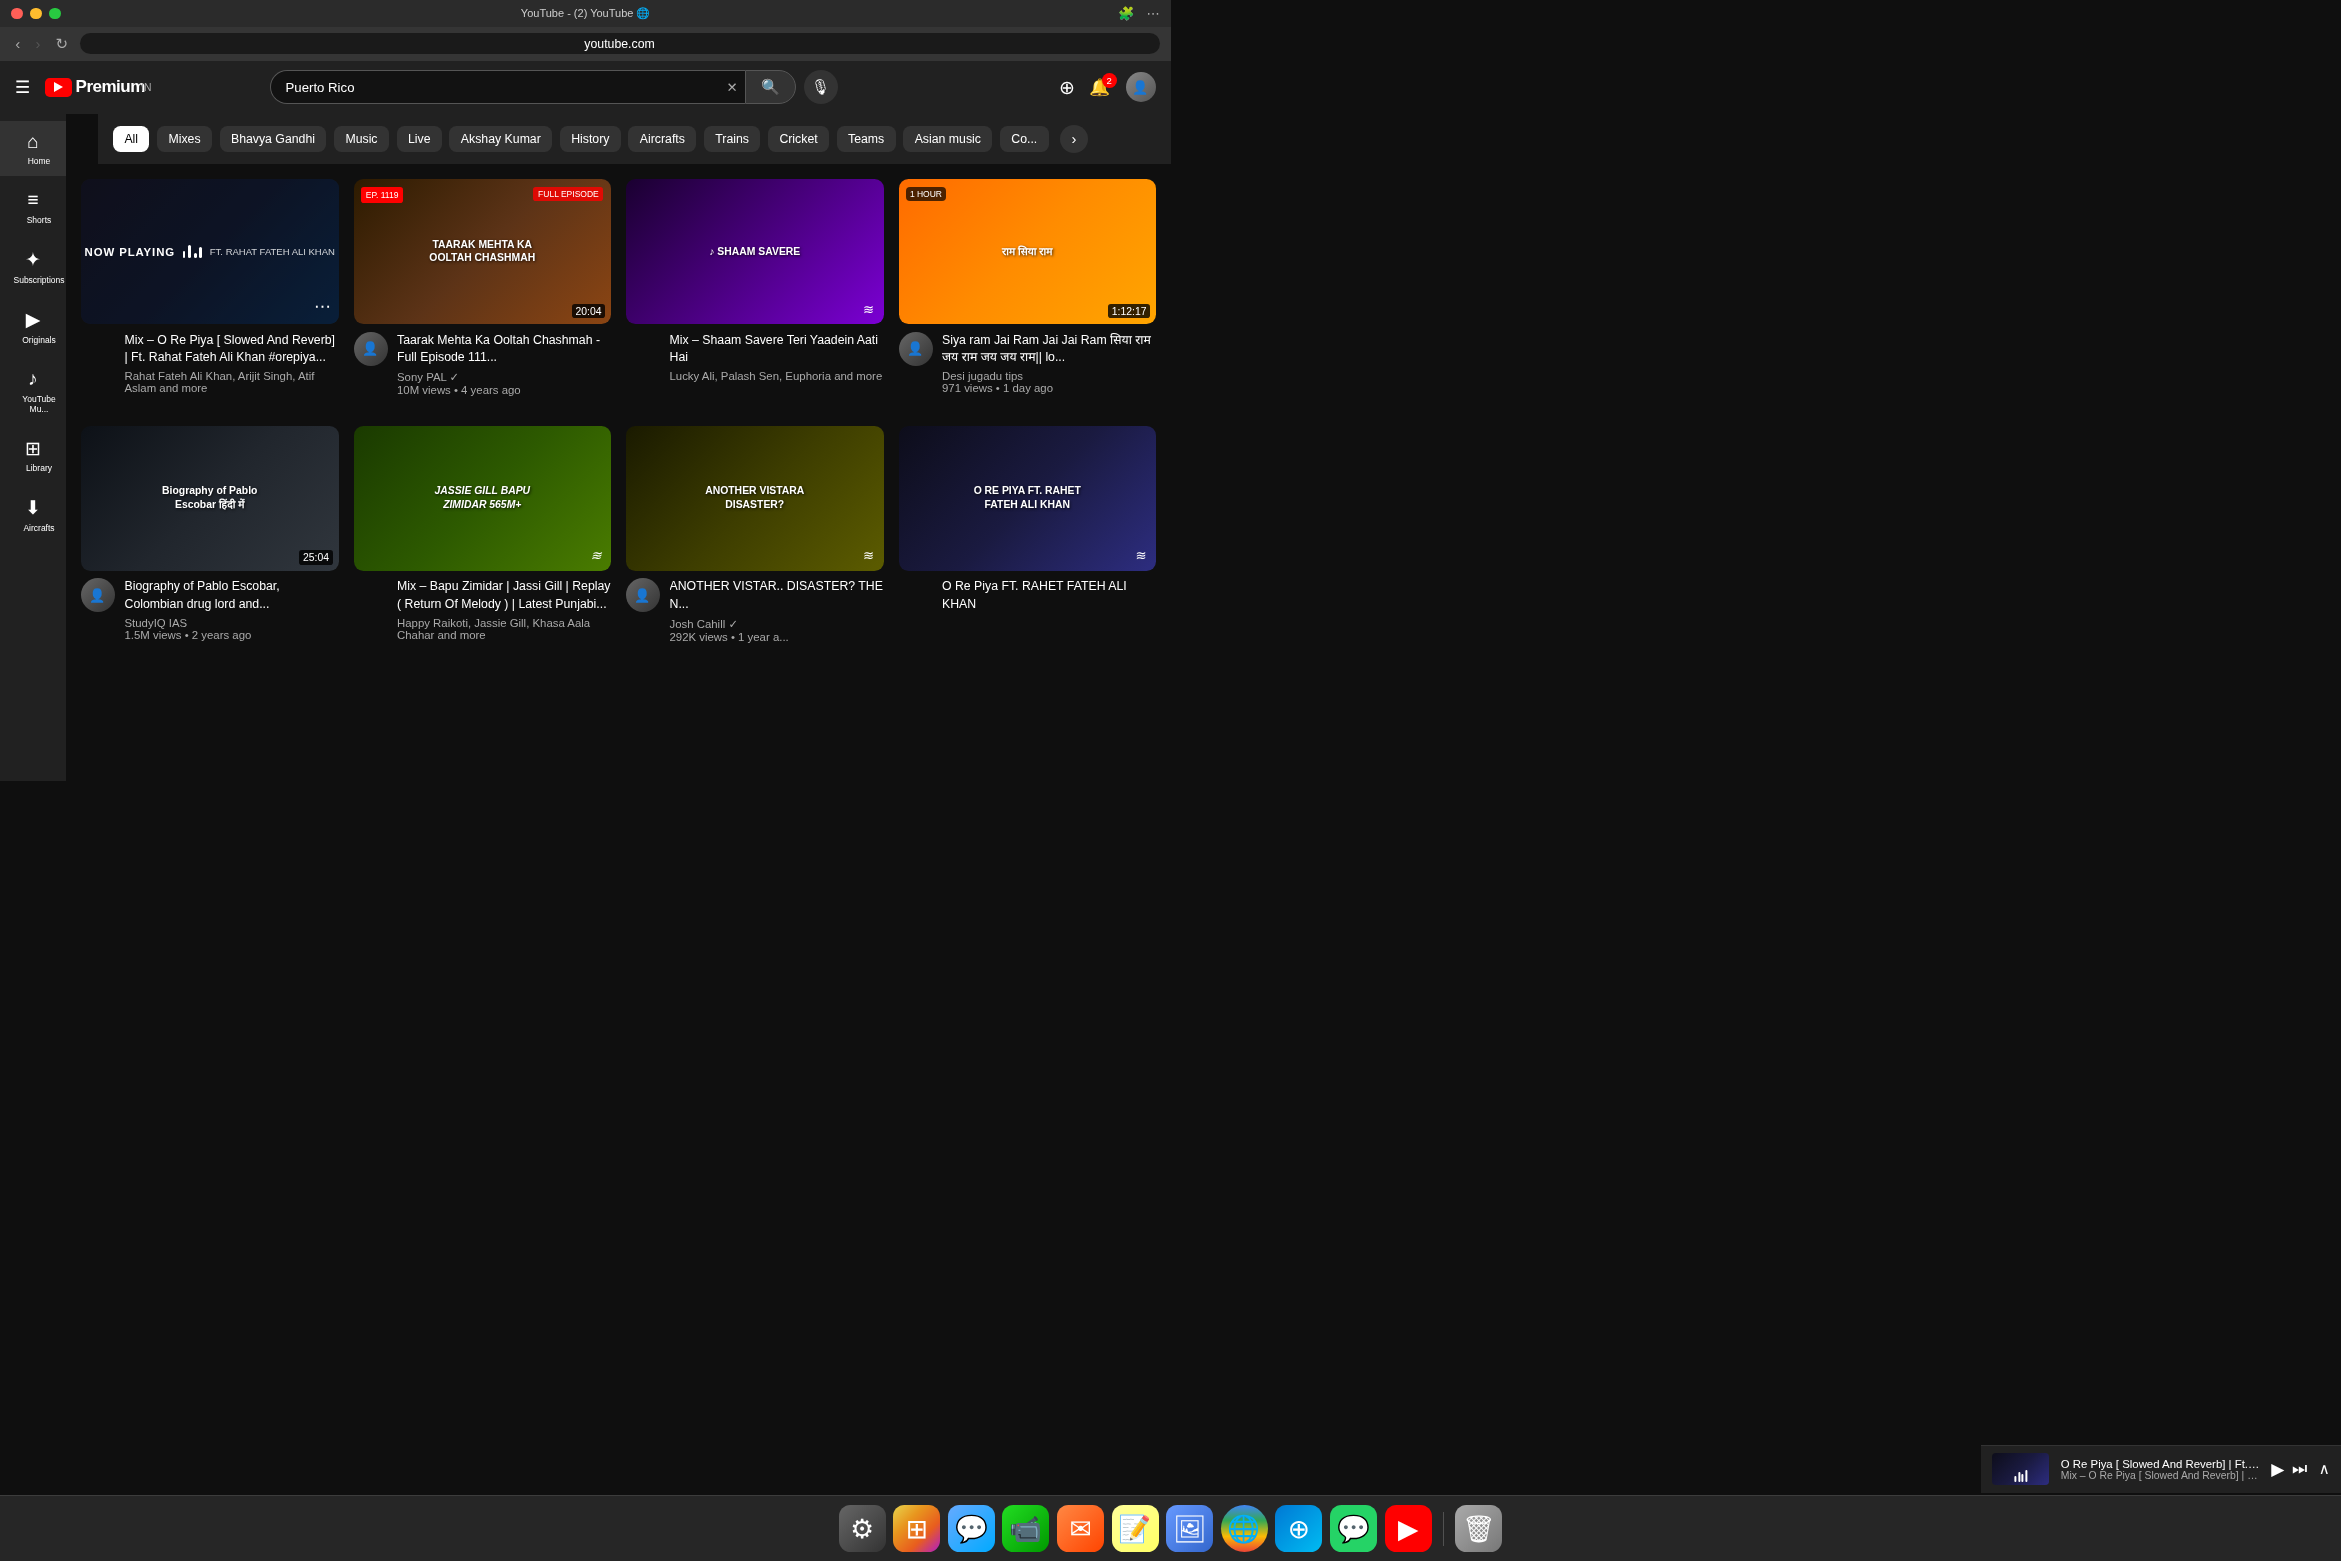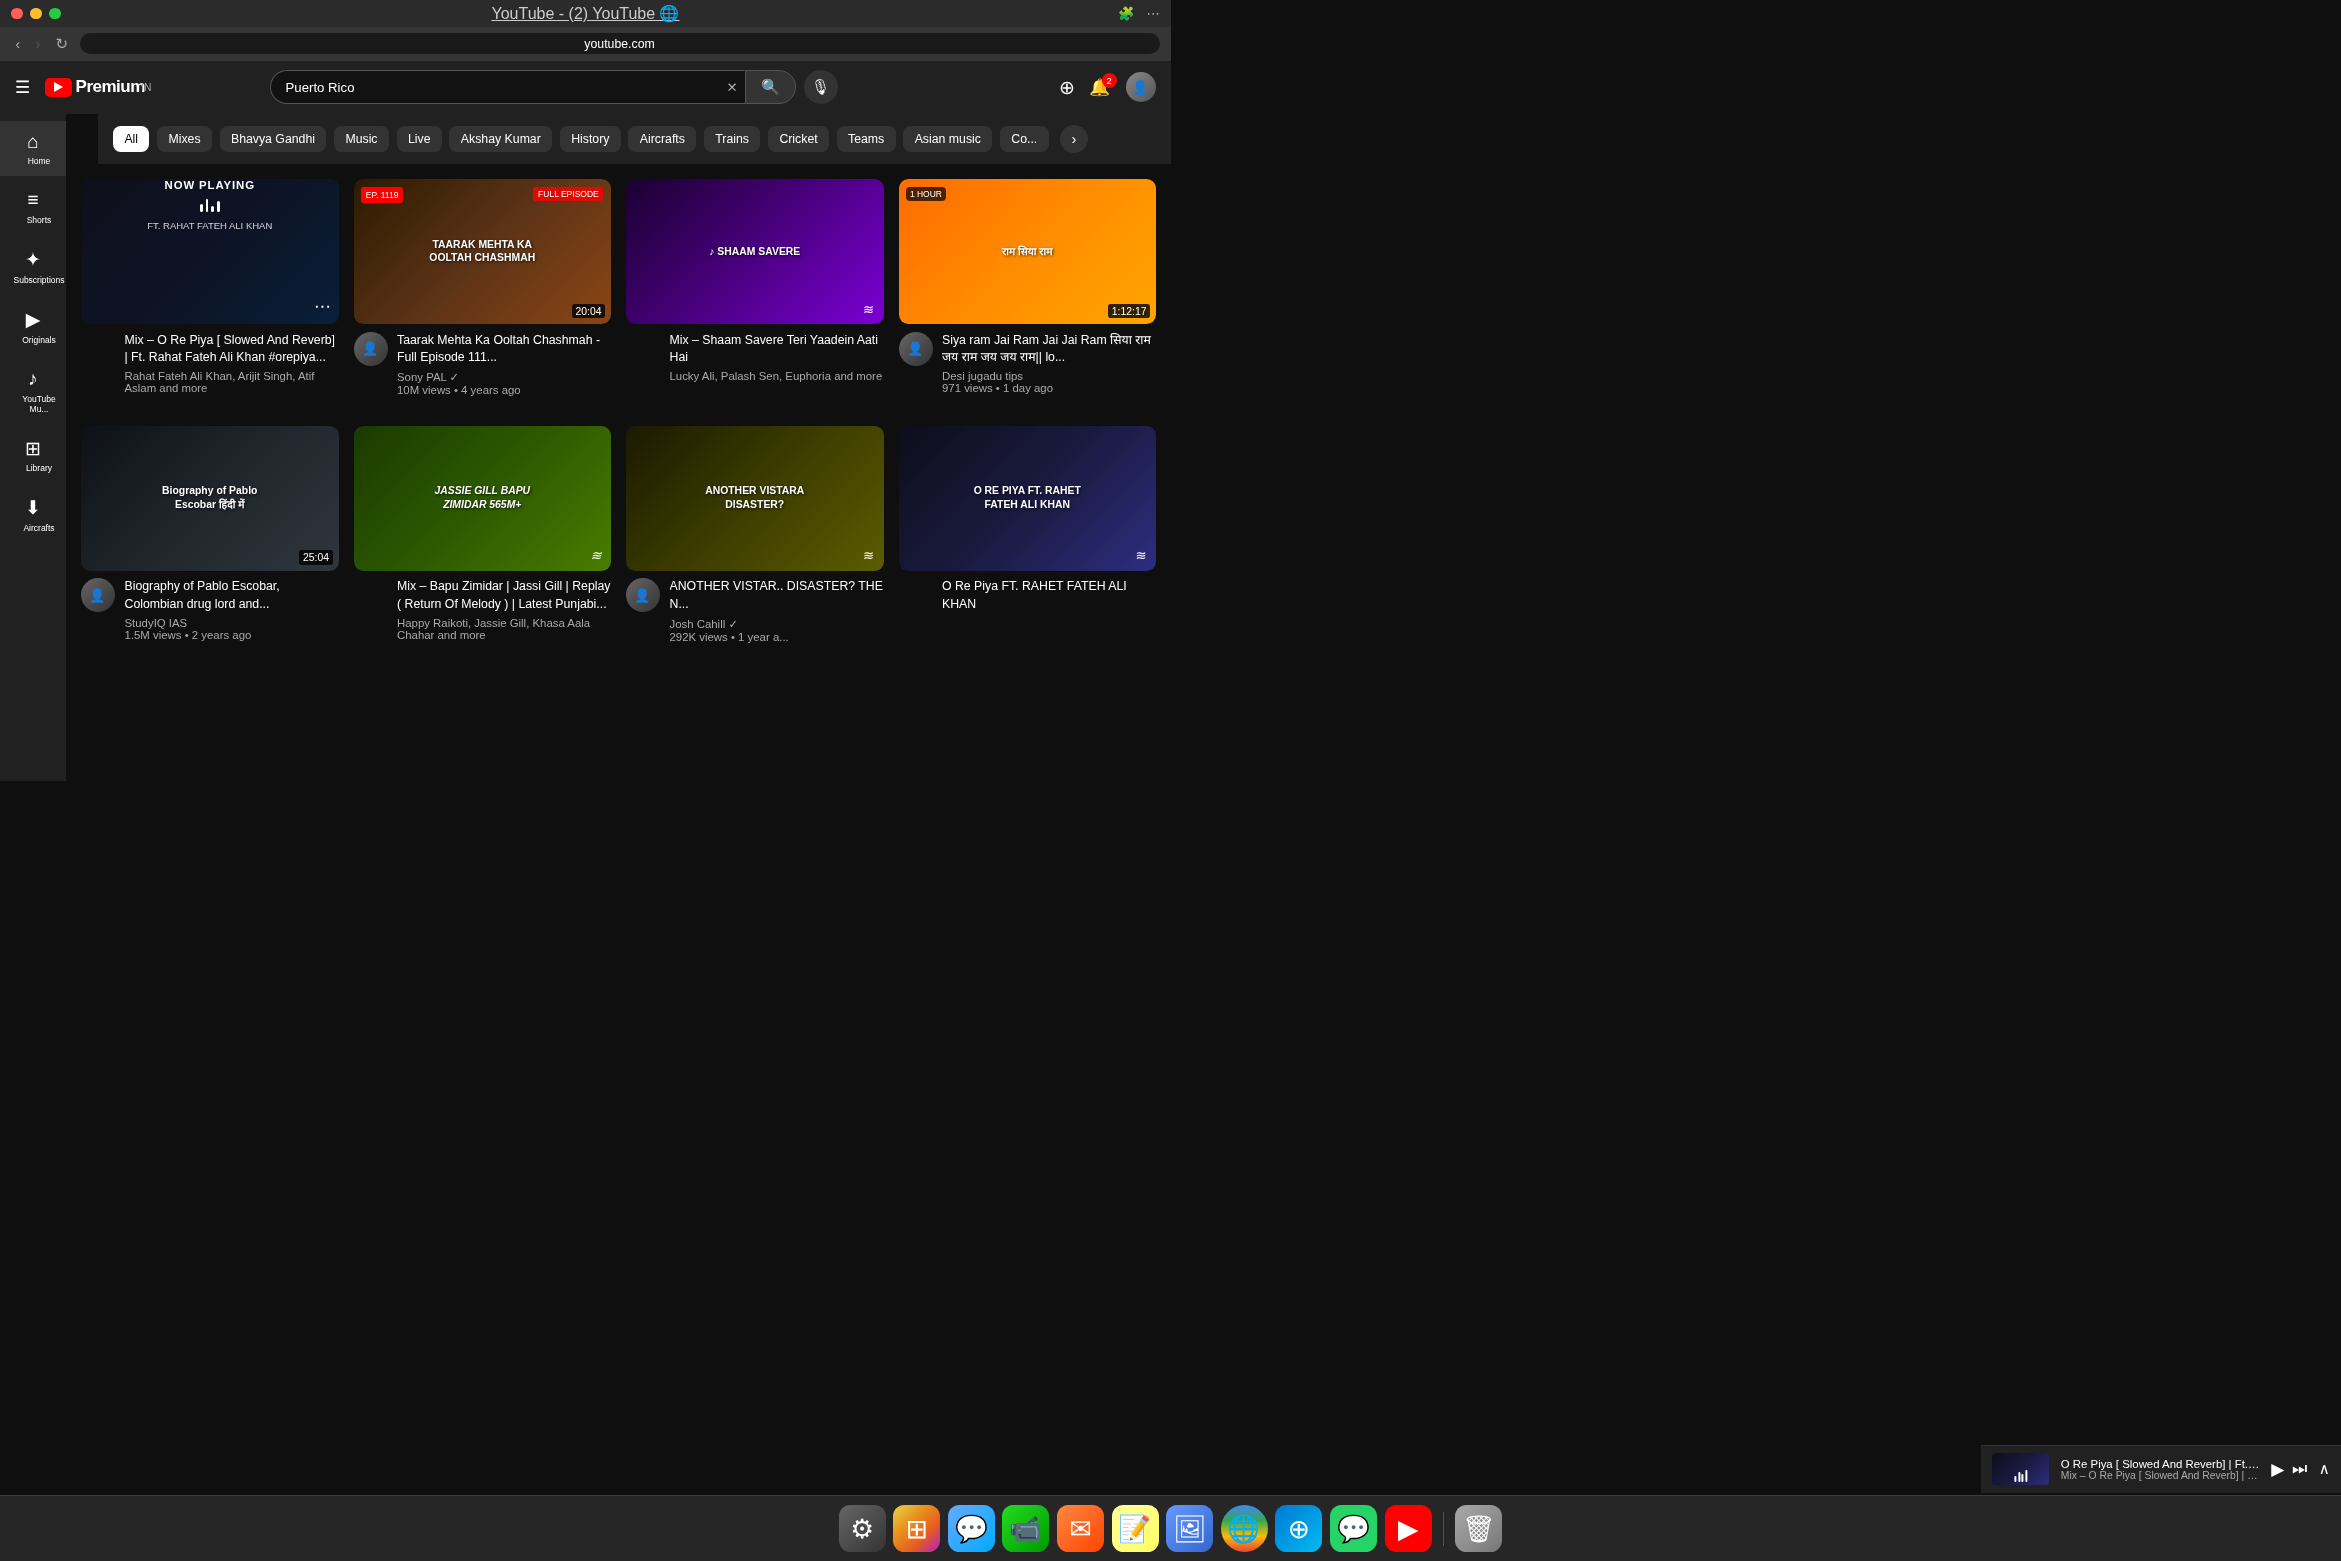--- a/index.html
+++ b/index.html
@@ -16,23 +16,22 @@
       position: relative;
     }
     .window-btn { width: 11.4px; height: 11.4px; border-radius: 50%; }
     .window-btn.close { background: #ff5f57; }
     .window-btn.min { background: #ffbd2e; }
     .window-btn.max { background: #28ca41; }
     .window-title {
       position: absolute;
       left: 50%;
       transform: translateX(-50%);
-      font-size: 16px;
+      font-size: 11px;
       color: #ccc;
-      text-decoration: underline;
     }
     .window-controls-right {
       position: absolute;
       right: 11.4px;
       display: flex;
       gap: 11.4px;
       align-items: center;
     }
     
     
@@ -295,22 +294,22 @@
       overflow: hidden;
       background: #333;
       margin-bottom: 7.6px;
     }
     .now-playing-overlay {
       position: absolute;
       top: 0; left: 0; right: 0; bottom: 0;
       background: rgba(0,0,0,0.4);
       display: flex;
       align-items: center;
-      justify-content: flex-start;
-      flex-direction: column;
+      justify-content: center;
+      flex-direction: row;
       gap: 7.6px;
     }
     .now-playing-text {
       color: #fff;
       font-size: 11.4px;
       font-weight: 600;
       letter-spacing: 0.9px;
     }
     .duration-badge {
       position: absolute;

